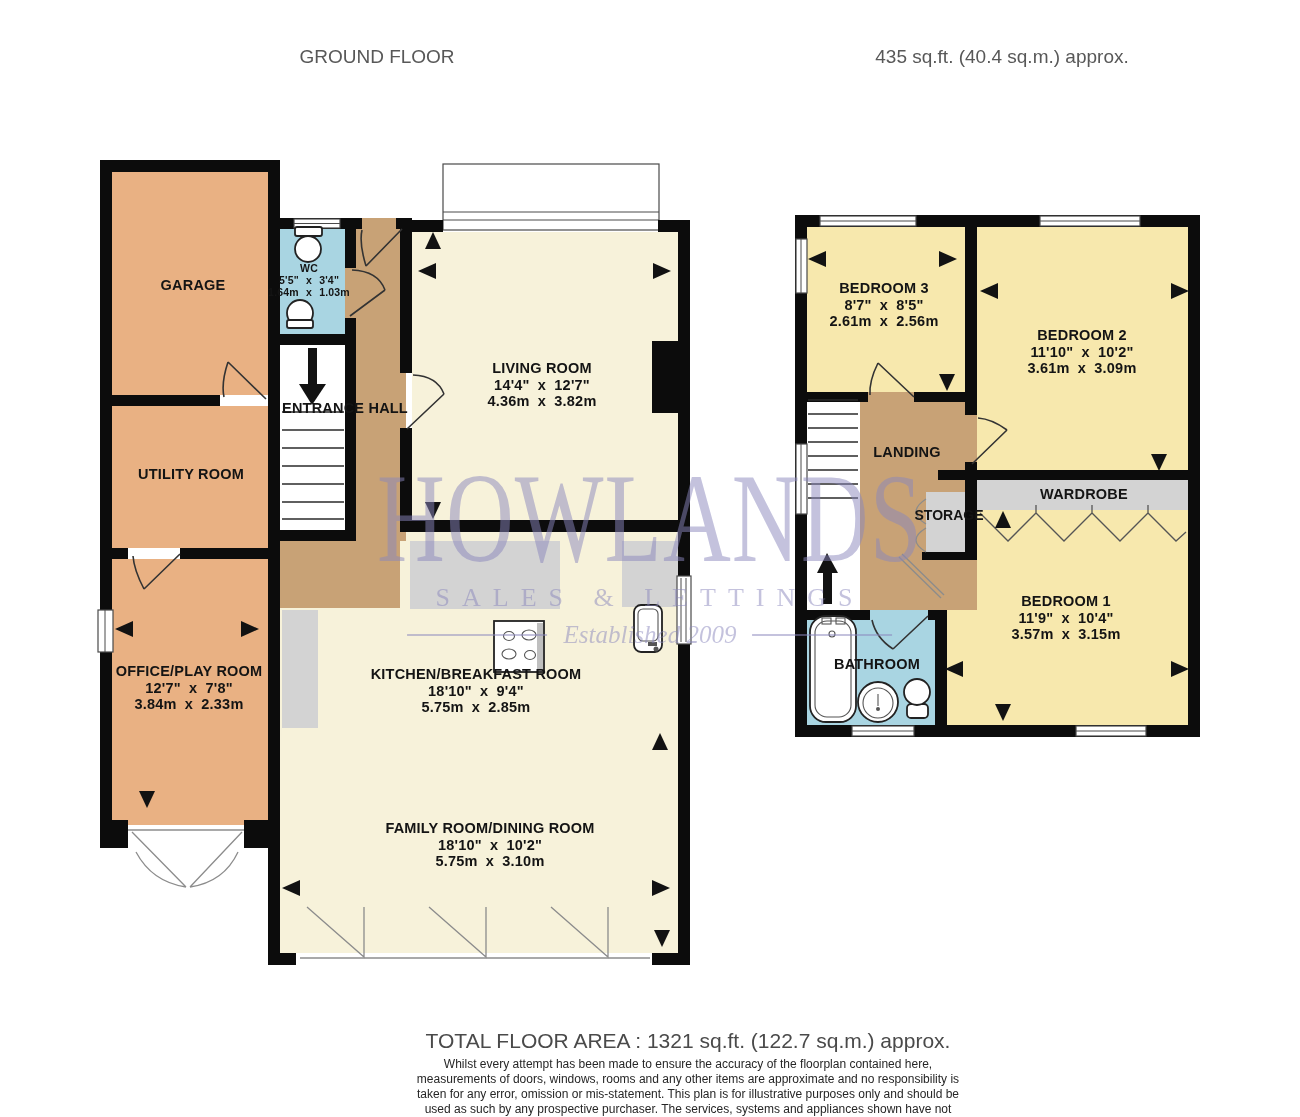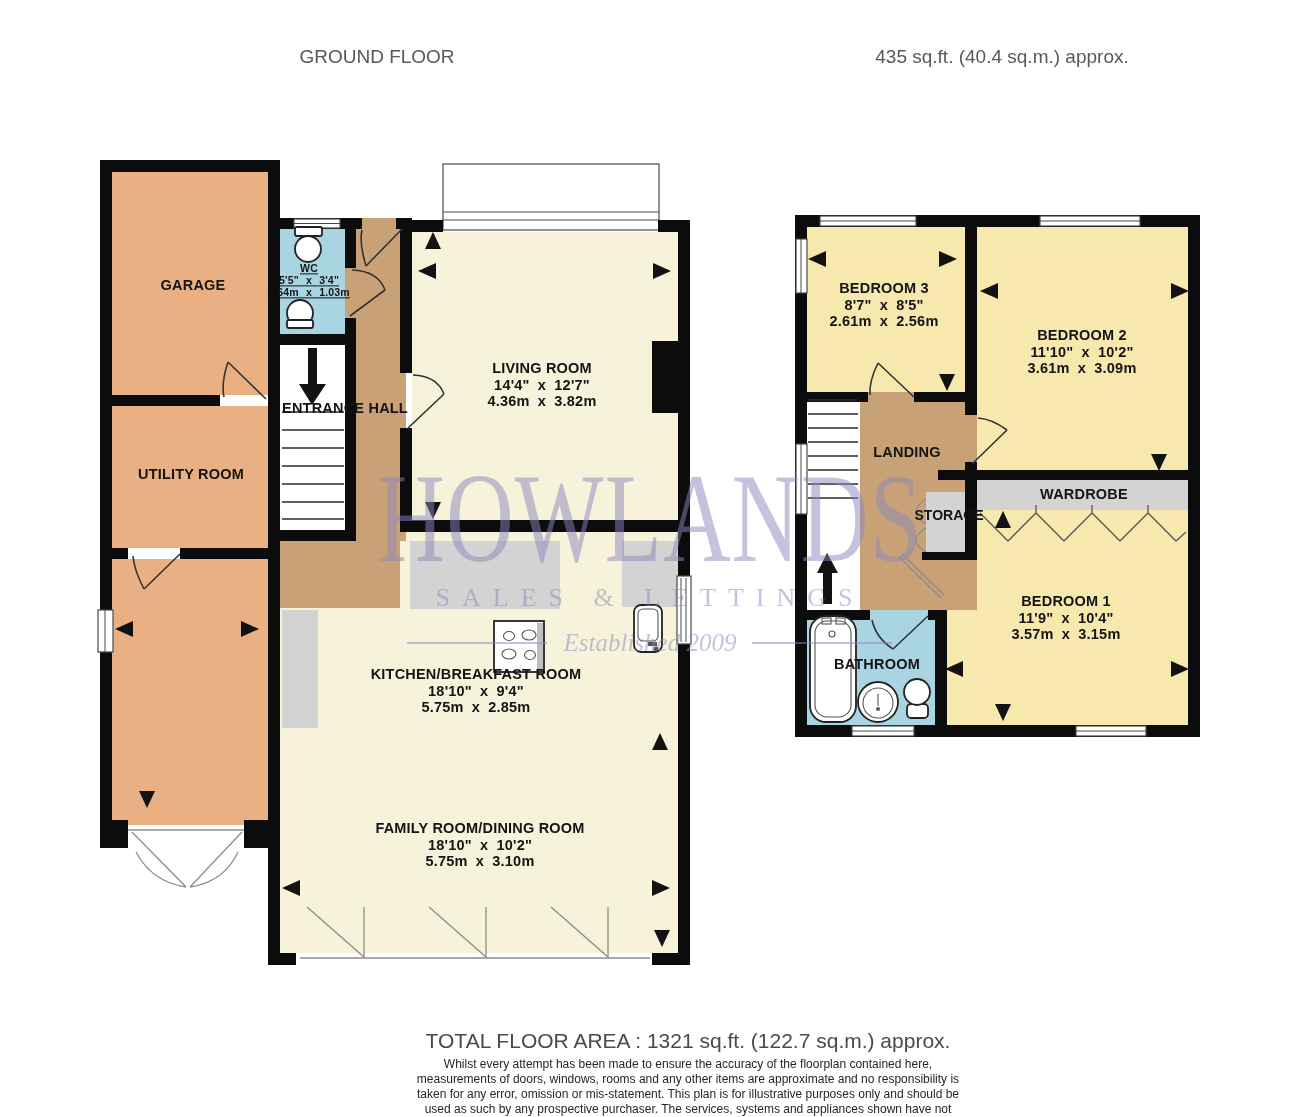--- a/index.html
+++ b/index.html
@@ -19,29 +19,29 @@
   .tread{stroke:#2b2b2b;stroke-width:1.5;fill:none;}
   .fix{fill:#ffffff;stroke:#222222;stroke-width:1.8;}
   .fix2{fill:none;stroke:#555555;stroke-width:1.1;}
   .arrow{fill:#121212;}
 
   .ftitle{position:absolute;z-index:3;transform:translateX(-50%);text-align:center;
     font-size:19px;color:#585858;line-height:1.4;white-space:nowrap;}
   .rlabel{position:absolute;z-index:3;transform:translate(-50%,-50%);text-align:center;
     font-weight:bold;color:#141414;font-size:14.5px;line-height:1.14;white-space:nowrap;letter-spacing:.2px;}
   .rlabel .dims{word-spacing:4px;}
-  .rlabel.small{font-size:10.5px;line-height:1.12;text-decoration:underline;}
+  .rlabel.small{font-size:10.5px;line-height:1.12;}
   .rlabel.tiny{font-size:14px;letter-spacing:0;}
 
   .wm{position:absolute;left:650px;top:458px;transform:translateX(-50%);z-index:2;text-align:center;
     color:var(--c-wm);opacity:.5;font-family:"Liberation Serif",serif;pointer-events:none;}
   .wm-name{font-size:94px;line-height:.95;letter-spacing:1px;transform:scaleY(1.35);
     transform-origin:top center;white-space:nowrap;}
   .wm-tag{margin-top:36px;font-size:26px;letter-spacing:12px;white-space:nowrap;}
-  .wm-est{margin-top:16px;display:flex;align-items:center;justify-content:center;gap:16px;
+  .wm-est{margin-top:8px;display:flex;align-items:center;justify-content:center;gap:16px;
     font-size:25px;font-style:italic;}
   .wm-est::before,.wm-est::after{content:"";width:140px;height:2px;background:currentColor;display:block;}
 
   .footer{position:absolute;z-index:3;left:688px;top:1029px;transform:translateX(-50%);
     width:680px;text-align:center;}
   .f-total{font-size:21px;color:#4a4a4a;}
   .f-disc{font-size:12px;line-height:1.26;color:#262626;max-width:555px;margin:4px auto 0;}
 </style>
 </head>
 <body>
@@ -260,39 +260,44 @@
   <div class="ftitle" style="left:1002px;top:44px">
     <div>435 sq.ft. (40.4 sq.m.) approx.</div>
   </div>
 
   <div class="rlabel" style="left:193px;top:285px">
     <div>GARAGE</div>
   </div>
   <div class="rlabel" style="left:191px;top:474px">
     <div>UTILITY ROOM</div>
   </div>
+  <div class="rlabel" style="left:189px;top:688px">
+    <div>OFFICE/PLAY ROOM</div>
+    <div class="dims">12'7" x 7'8"</div>
+    <div class="dims">3.84m x 2.33m</div>
+  </div>
   <div class="rlabel small" style="left:309px;top:281px">
     <div>WC</div>
     <div class="dims">5'5" x 3'4"</div>
     <div class="dims">1.64m x 1.03m</div>
   </div>
   <div class="rlabel" style="left:345px;top:408px">
     <div>ENTRANCE HALL</div>
   </div>
   <div class="rlabel" style="left:542px;top:385px">
     <div>LIVING ROOM</div>
     <div class="dims">14'4" x 12'7"</div>
     <div class="dims">4.36m x 3.82m</div>
   </div>
   <div class="rlabel" style="left:476px;top:691px">
     <div>KITCHEN/BREAKFAST ROOM</div>
     <div class="dims">18'10" x 9'4"</div>
     <div class="dims">5.75m x 2.85m</div>
   </div>
-  <div class="rlabel" style="left:480px;top:845px">
+  <div class="rlabel" style="left:490px;top:845px">
     <div>FAMILY ROOM/DINING ROOM</div>
     <div class="dims">18'10" x 10'2"</div>
     <div class="dims">5.75m x 3.10m</div>
   </div>
 
   <div class="rlabel" style="left:884px;top:305px">
     <div>BEDROOM 3</div>
     <div class="dims">8'7" x 8'5"</div>
     <div class="dims">2.61m x 2.56m</div>
   </div>

